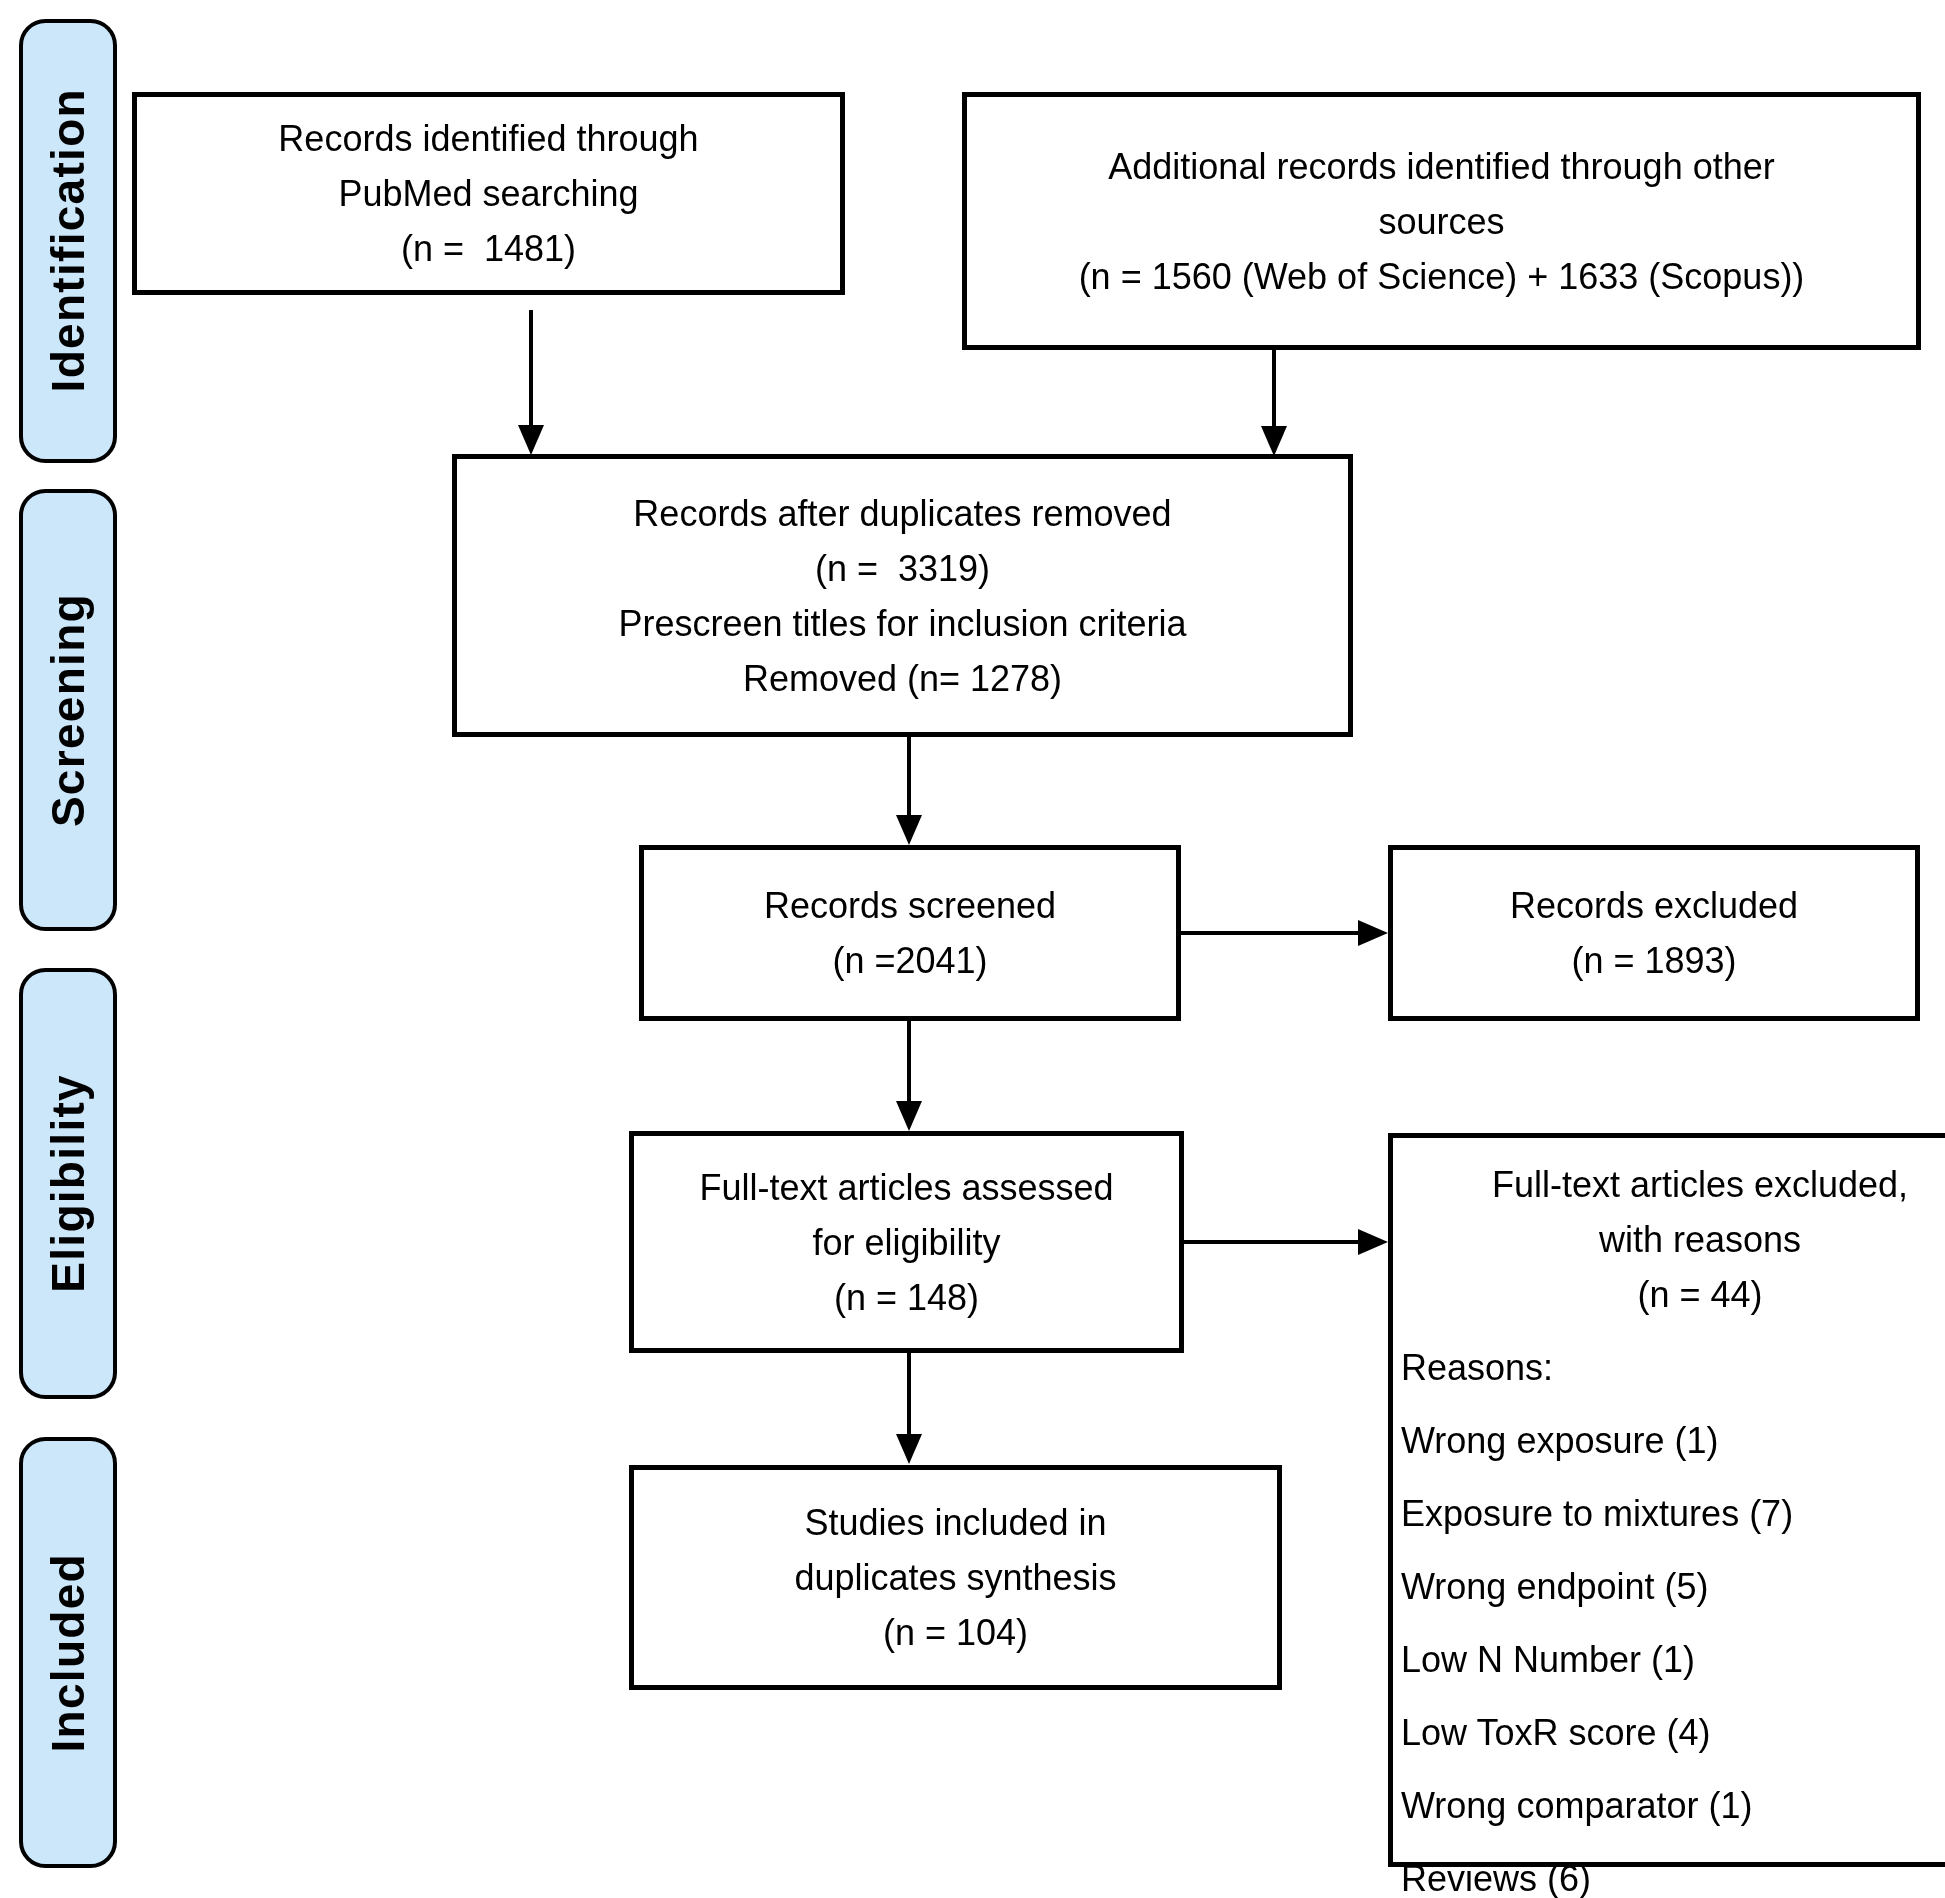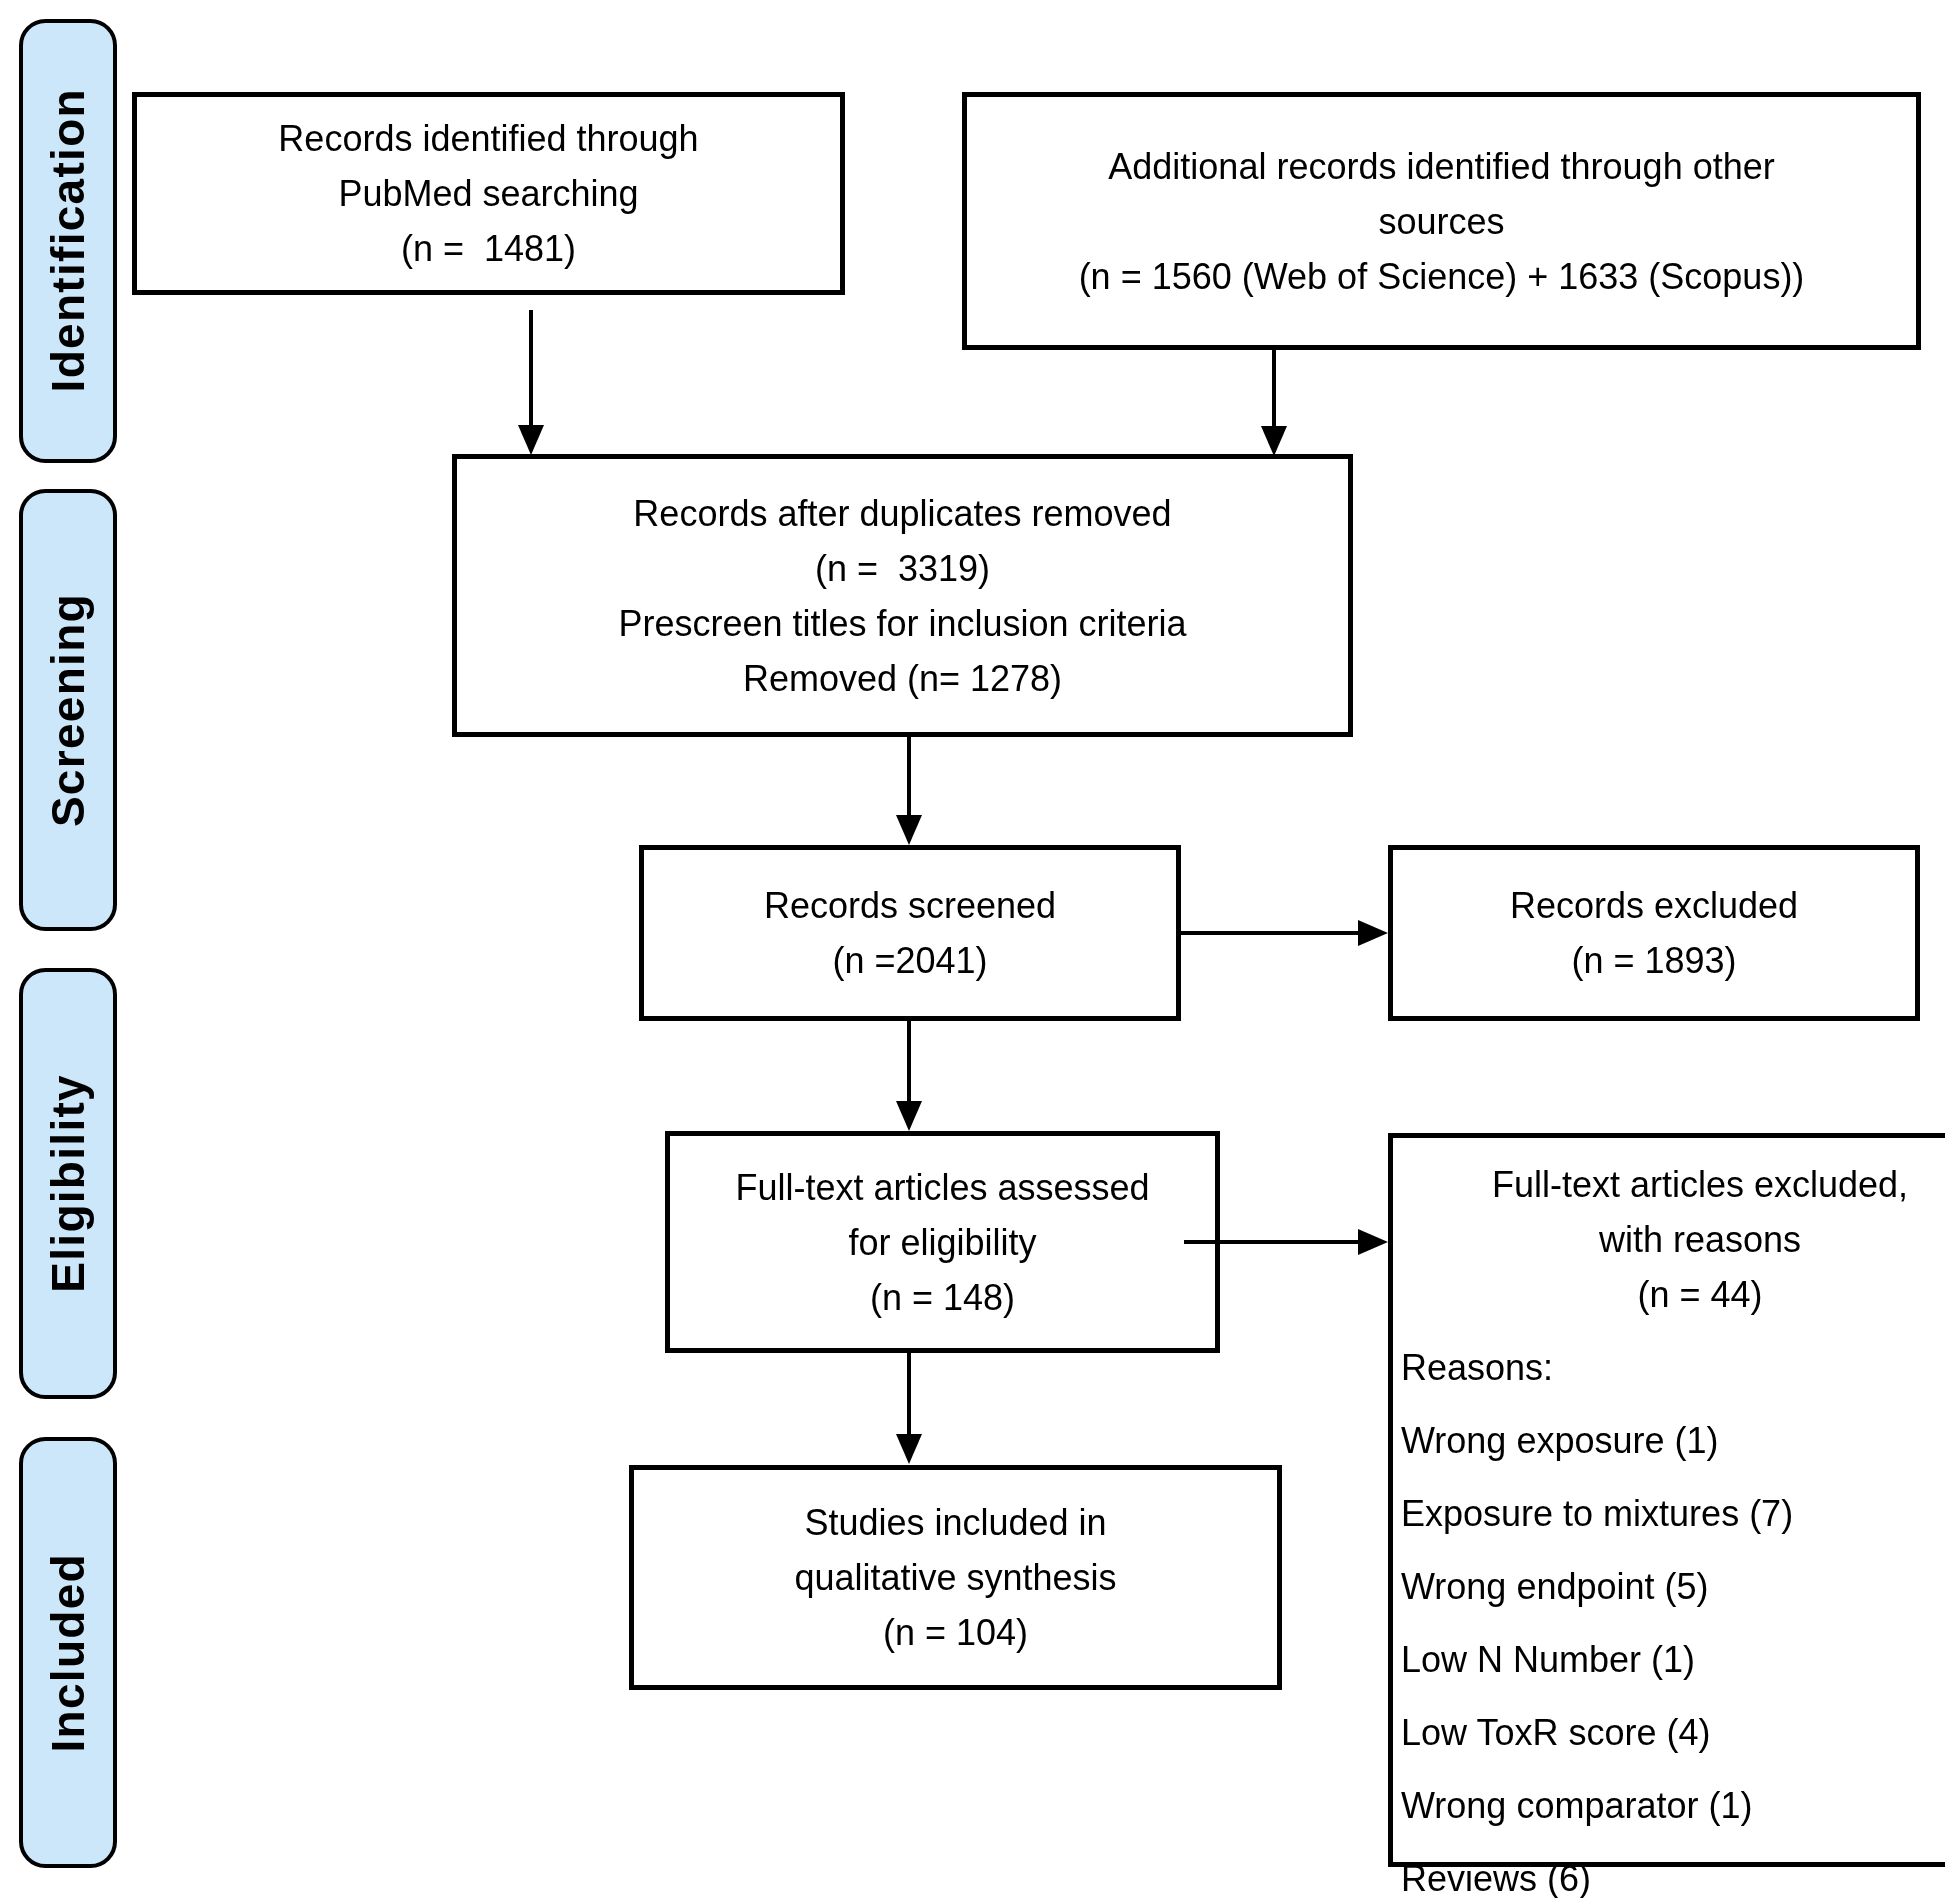--- a/index.html
+++ b/index.html
@@ -134,21 +134,21 @@
   <div class="fbox" style="left:639px;top:845px;width:542px;height:176px;">
     <div class="bline">Records screened</div>
     <div class="bline">(n =2041)</div>
   </div>
 
   <div class="fbox" style="left:1388px;top:845px;width:532px;height:176px;">
     <div class="bline">Records excluded</div>
     <div class="bline">(n = 1893)</div>
   </div>
 
-  <div class="fbox" style="left:629px;top:1131px;width:555px;height:222px;margin-left:36px;">
+  <div class="fbox" style="left:629px;top:1131px;width:555px;height:222px;">
     <div class="bline">Full-text articles assessed</div>
     <div class="bline">for eligibility</div>
     <div class="bline">(n = 148)</div>
   </div>
 
   <div class="fbox reasons" style="left:1388px;top:1133px;width:632px;height:734px;padding-left:8px;">
     <div class="bline">Full-text articles excluded,</div>
     <div class="bline">with reasons</div>
     <div class="bline">(n = 44)</div>
     <div class="spacer"></div>
@@ -158,21 +158,21 @@
     <div class="rline">Wrong endpoint (5)</div>
     <div class="rline">Low N Number (1)</div>
     <div class="rline">Low ToxR score (4)</div>
     <div class="rline">Wrong comparator (1)</div>
     <div class="rline">Reviews (6)</div>
     <div class="rline">Other (19)</div>
   </div>
 
   <div class="fbox" style="left:629px;top:1465px;width:653px;height:225px;">
     <div class="bline">Studies included in</div>
-    <div class="bline">qualitative synthesis</div>
+    <div class="bline">duplicates synthesis</div>
     <div class="bline">(n = 104)</div>
   </div>
 
   <div class="varrow" style="left:516px;top:310px;height:145px;">
     <div class="vline"></div>
     <div class="vhead"></div>
   </div>
   <div class="varrow" style="left:1259px;top:349px;height:107px;">
     <div class="vline"></div>
     <div class="vhead"></div>

